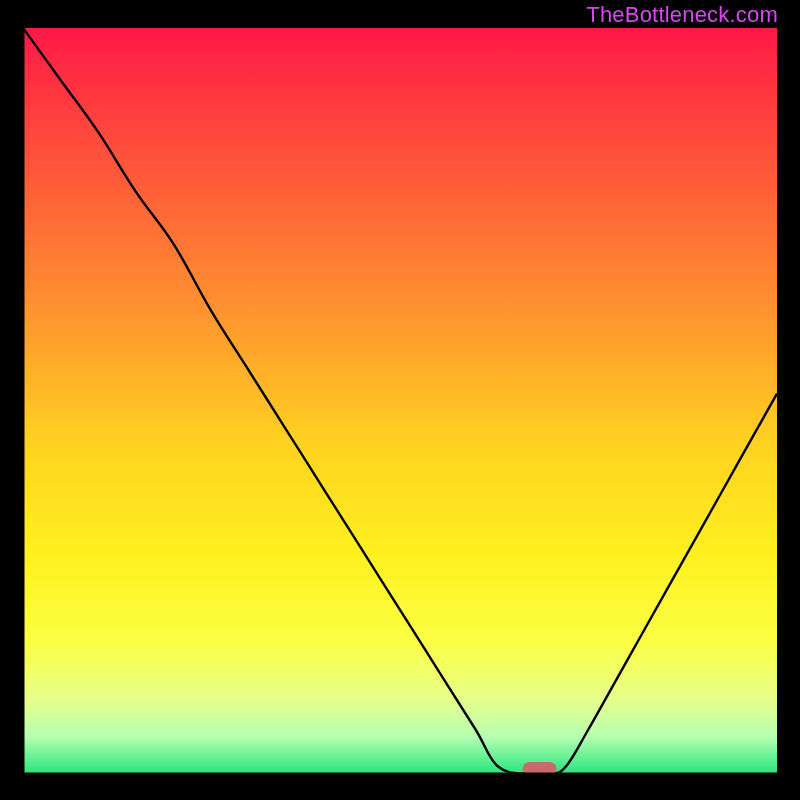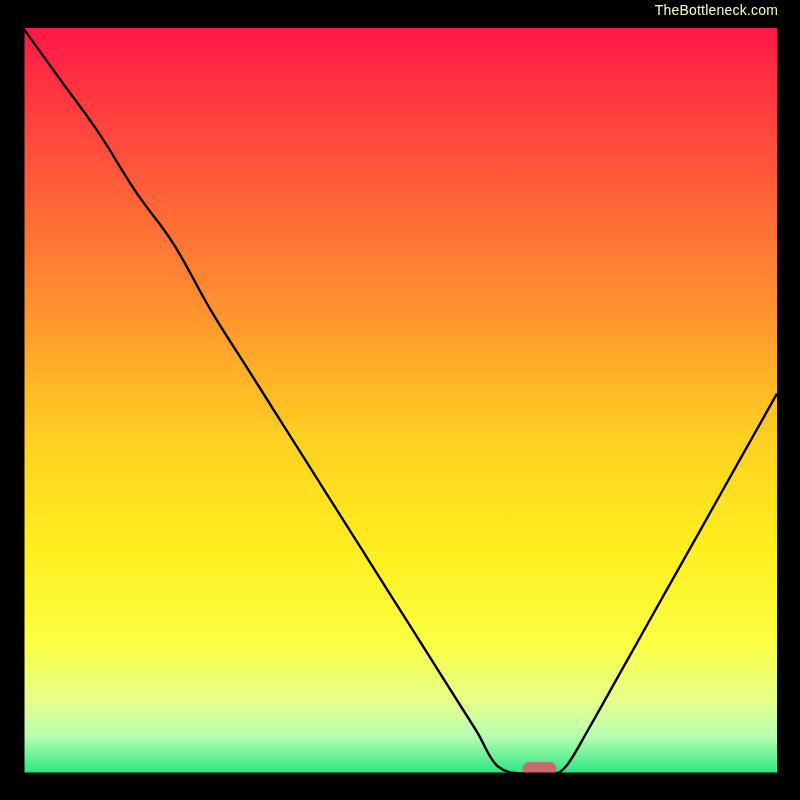--- a/index.html
+++ b/index.html
@@ -14,23 +14,23 @@
     position: relative;
     width: 800px;
     height: 800px;
     background: #000;
   }
   .watermark {
     position: absolute;
     top: 2px;
     right: 22px;
     font-family: Arial, Helvetica, sans-serif;
-    font-size: 14px;
+    font-size: 22px;
     font-weight: 500;
-    color: #fef9c3;
+    color: #d946ef;
     letter-spacing: 0.2px;
   }
   svg {
     position: absolute;
     top: 0;
     left: 0;
   }
 </style>
 </head>
 <body>

